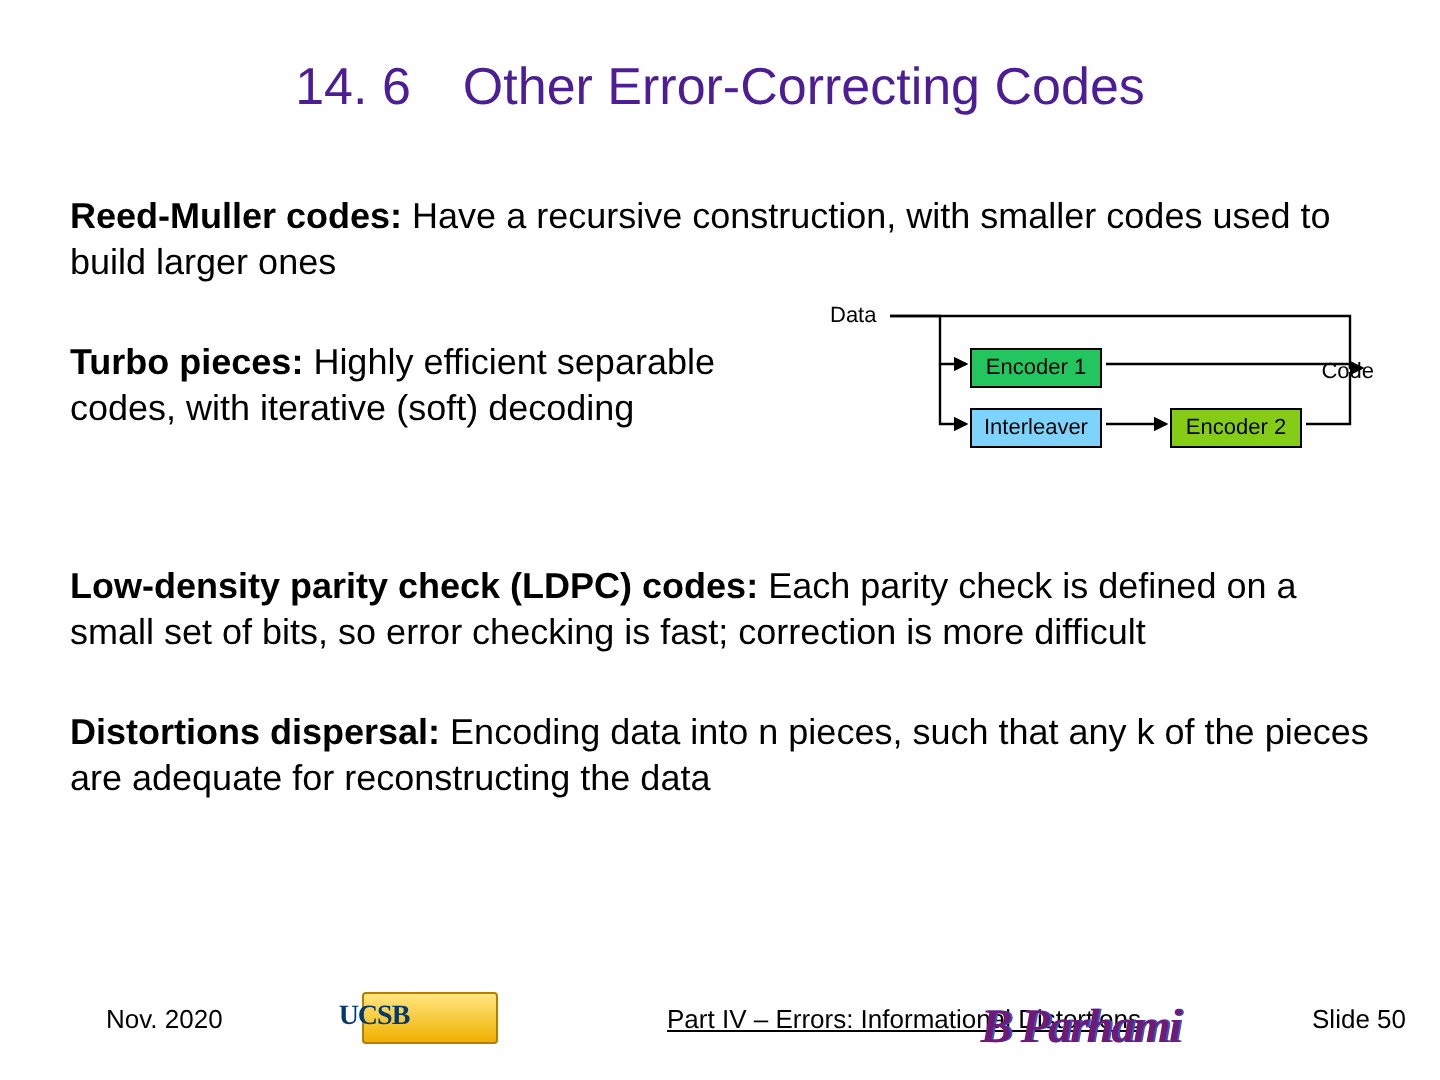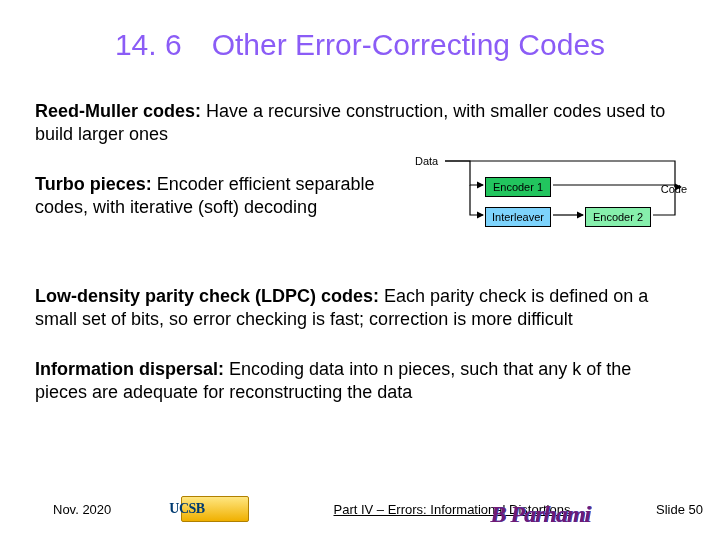--- a/index.html
+++ b/index.html
@@ -11,25 +11,25 @@
     position: relative;
     overflow: hidden;
   }
   .slide {
     width: 720px;
     height: 540px;
     position: relative;
     padding: 20px 35px 0 35px;
   }
   .title {
-    font-size: 30px;
+    font-size: 26px;
     text-align: center;
     margin-top: 8px;
     margin-bottom: 38px;
-    color: #8b5cf6;
+    color: #4c1d95;
     font-weight: normal;
   }
   .body-text {
     font-size: 18px;
     line-height: 1.25;
     color: #000;
     margin-bottom: 28px;
   }
   .body-text b { font-weight: bold; }
   .turbo-row {
@@ -63,21 +63,21 @@
   .box {
     position: absolute;
     border: 1px solid #000;
     font-size: 11px;
     padding: 3px 6px;
     text-align: center;
     line-height: 1.1;
   }
   .enc1 { left: 110px; top: 32px; background: #22c55e; width: 66px; }
   .inter { left: 110px; top: 62px; background: #7dd3fc; width: 66px; }
-  .enc2 { left: 210px; top: 62px; background: #86efac; width: 66px; }
+  .enc2 { left: 210px; top: 62px; background: #84cc16; width: 66px; }
   svg.arrows {
     position: absolute;
     left: 0; top: 0;
     width: 100%;
     height: 100%;
     overflow: visible;
   }
   .arrow-line { stroke: #000; stroke-width: 1.2; fill: none; }
   .arrow-head { fill: #000; }
   .footer {
@@ -143,21 +143,21 @@
 
 <div class="slide">
   <h1 class="title">14. 6 Other Error-Correcting Codes</h1>
 
   <p class="body-text">
     <b>Reed-Muller codes:</b><span> Have a recursive construction, with smaller codes used to build larger ones</span>
   </p>
 
   <div class="turbo-row">
     <p class="turbo-text">
-      <b>Turbo pieces:</b><span> Encoder efficient separable codes, with iterative (soft) decoding</span>
+      <b>Turbo pieces:</b><span> Highly efficient separable codes, with iterative (soft) decoding</span>
     </p>
     <div class="diagram">
       <span class="data-label">Data</span>
       <span class="code-label">Code</span>
       <div class="box enc1">Encoder 1</div>
       <div class="box inter">Interleaver</div>
       <div class="box enc2">Encoder 2</div>
       <svg class="arrows" viewBox="0 0 310 110" preserveAspectRatio="none">
         <defs>
           <marker id="ah" markerWidth="6" markerHeight="6" refX="5" refY="3" orient="auto">
@@ -178,21 +178,21 @@
         <path class="arrow-line" d="M278,70 L300,70 L300,44"></path>
       </svg>
     </div>
   </div>
 
   <p class="body-text">
     <b>Low-density parity check (LDPC) codes:</b><span> Each parity check is defined on a small set of bits, so error checking is fast; correction is more difficult</span>
   </p>
 
   <p class="body-text">
-    <b>Information dispersal:</b><span> Encoding data into n pieces, such that any k of the pieces are adequate for reconstructing the data</span>
+    <b>Distortions dispersal:</b><span> Encoding data into n pieces, such that any k of the pieces are adequate for reconstructing the data</span>
   </p>
 
   <div class="footer">
     <div class="footer-left">Nov. 2020</div>
     <div class="logo">
       <div class="logo-bg"></div>
       <div class="logo-text">UCSB</div>
     </div>
     <div class="footer-mid">Part IV – Errors: Informational Distortions</div>
     <div class="footer-right">Slide 50</div>

